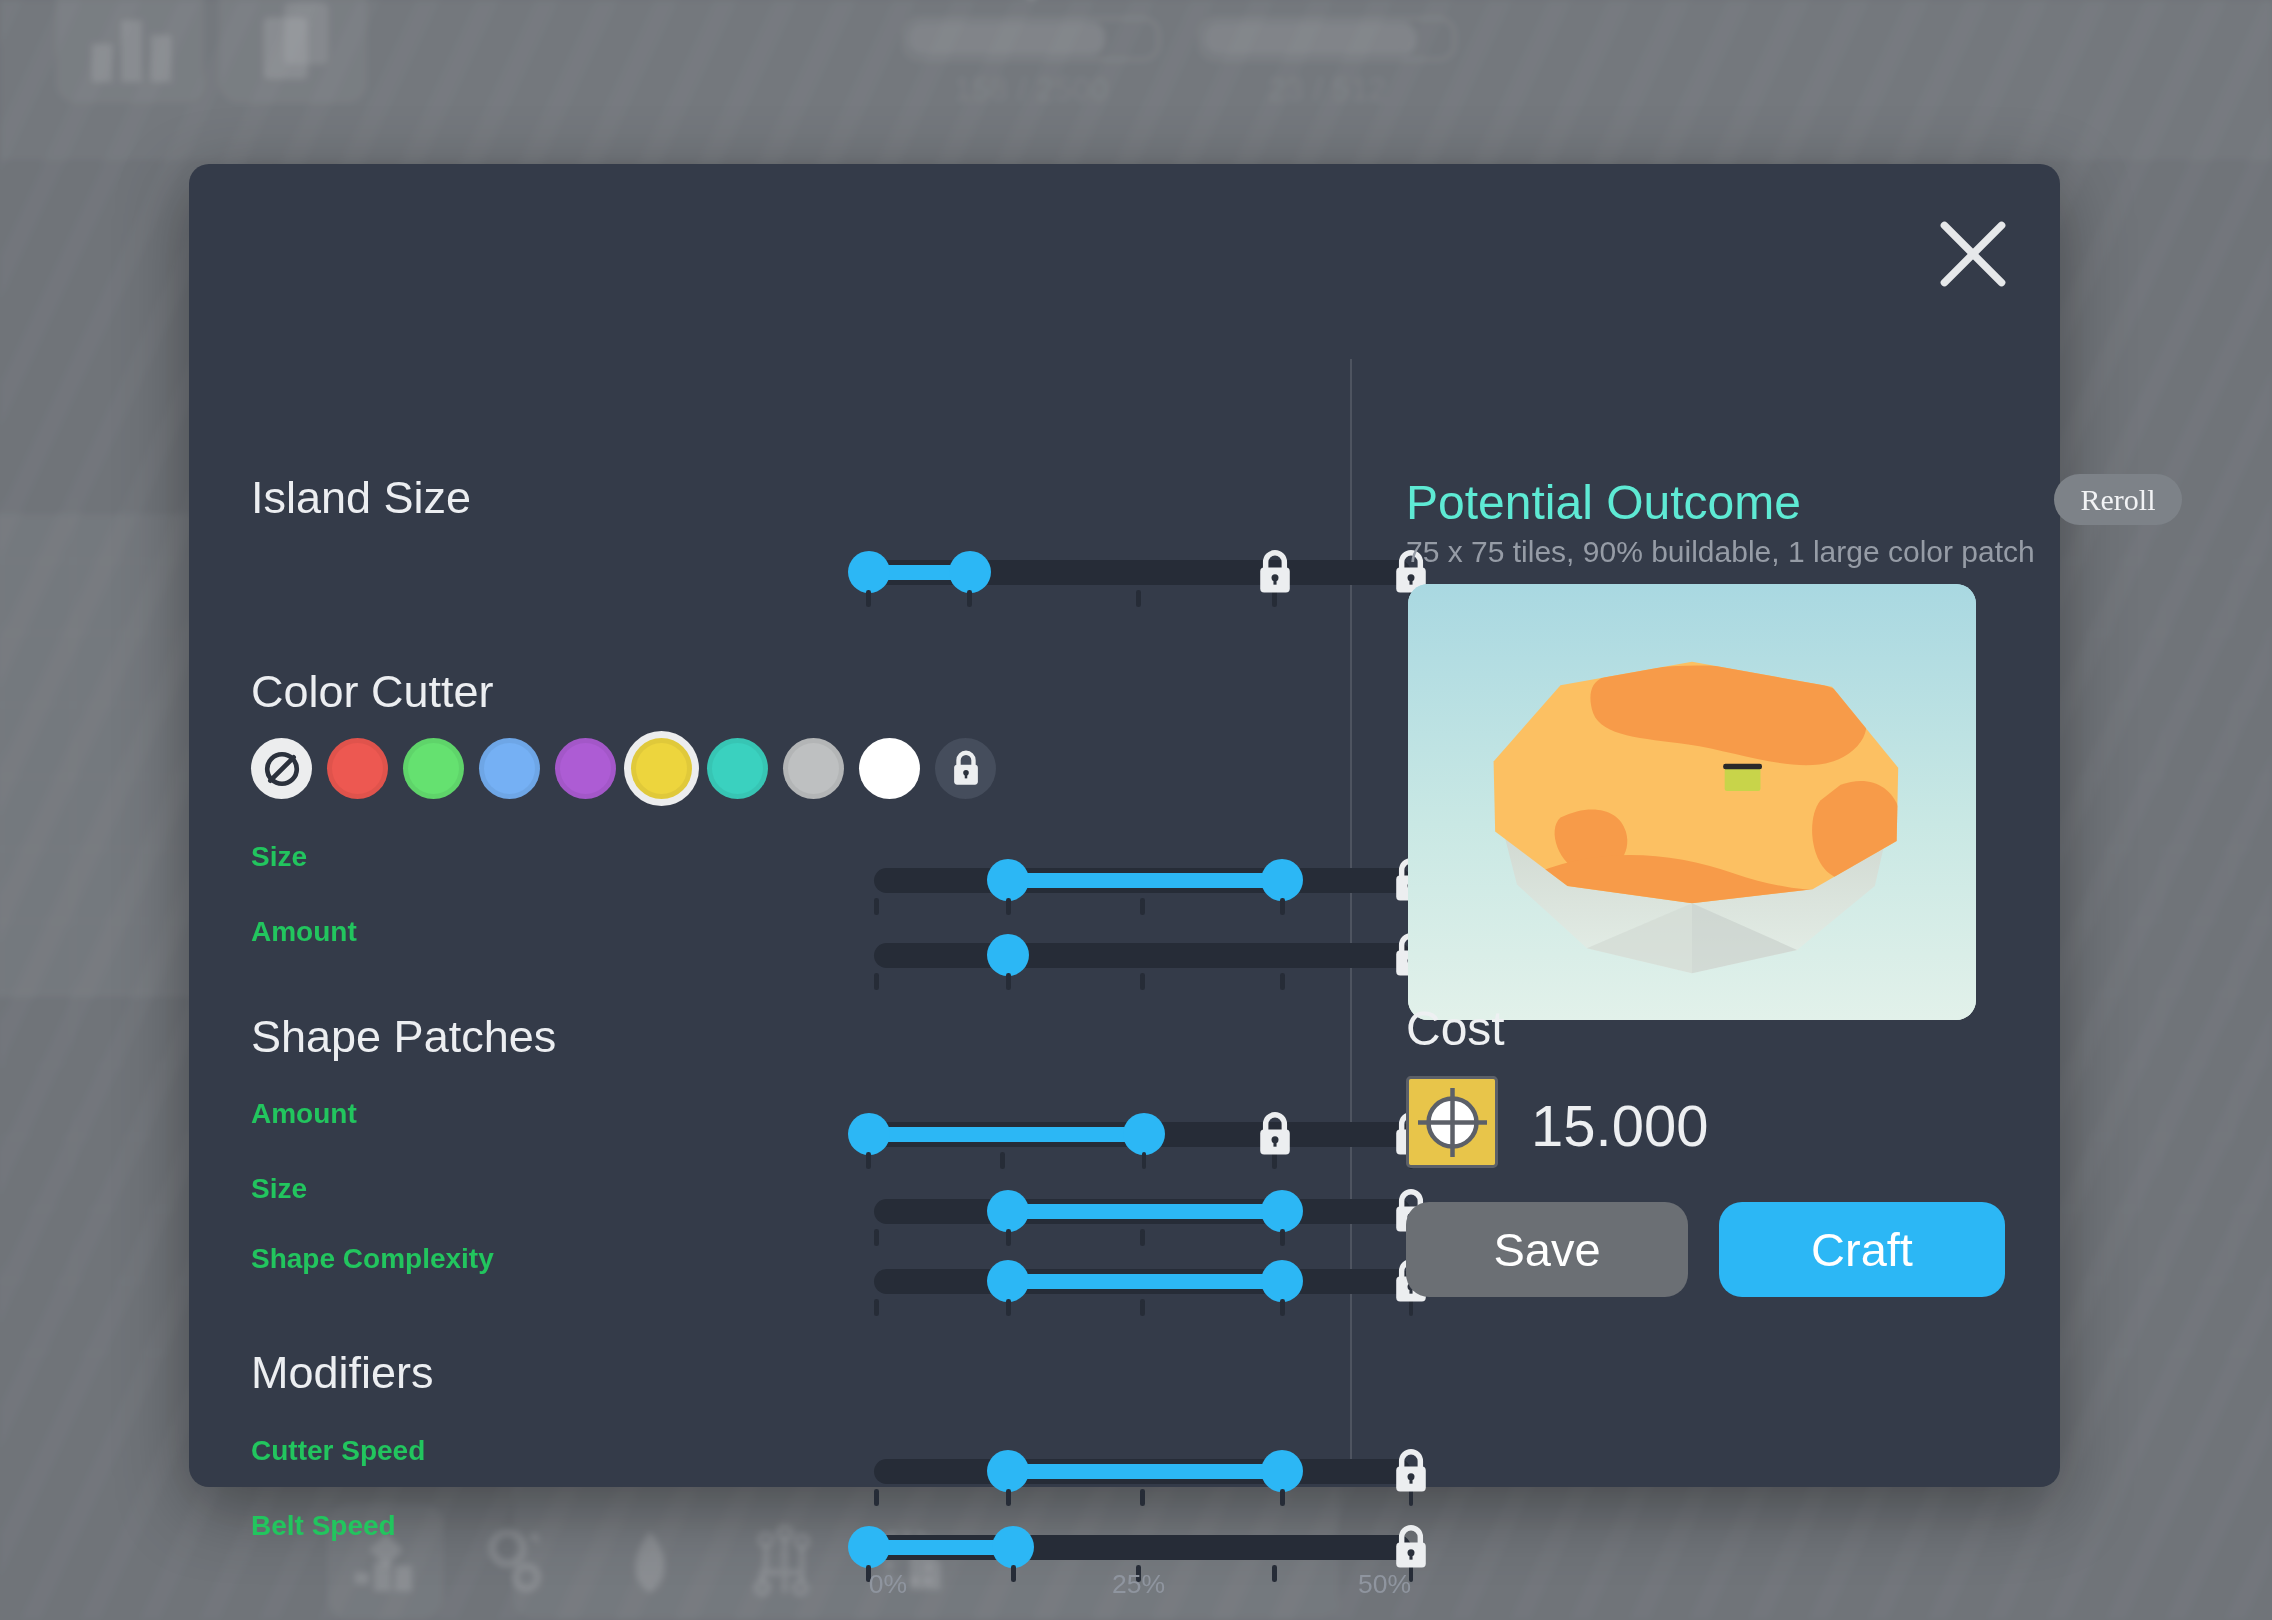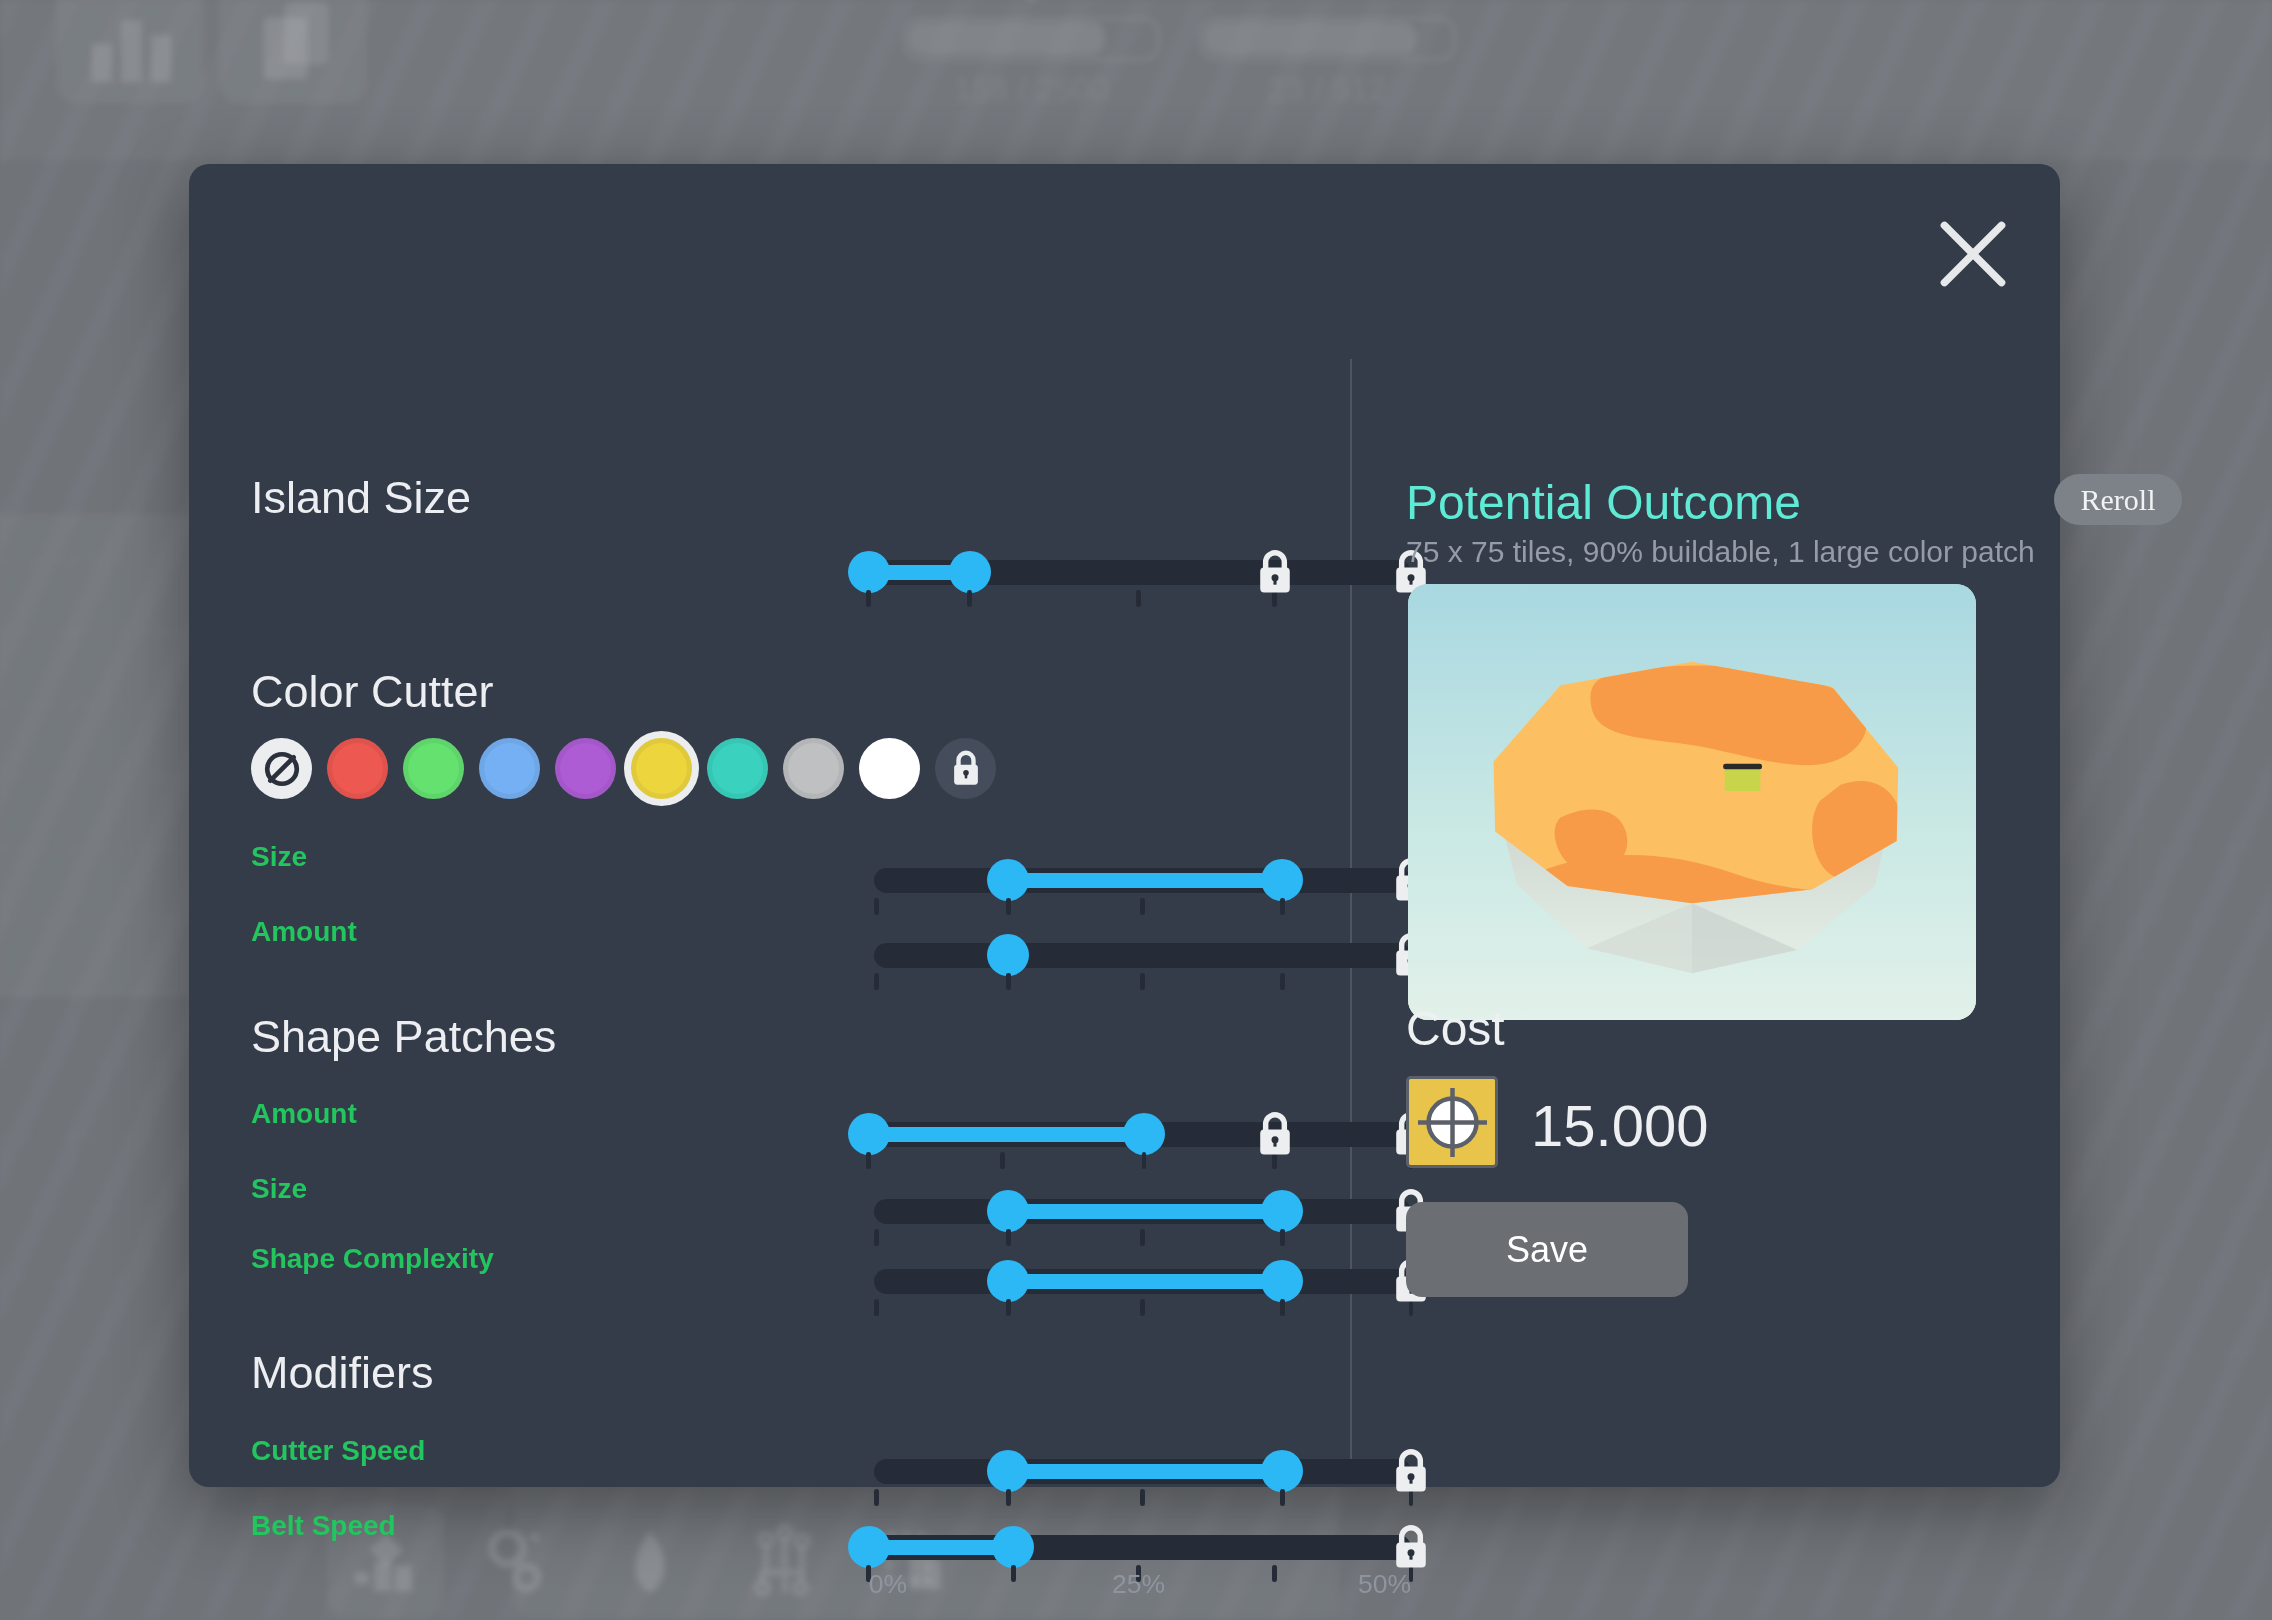--- a/index.html
+++ b/index.html
@@ -148,21 +148,21 @@
   .coin {
     position:absolute; width: 92px; height: 92px;
     background: #e8c54a; border: 3.9px solid #5c6068; border-radius: 4.7px;
     box-sizing: border-box; display:flex; align-items:center; justify-content:center;
   }
   .coin svg { width: 75px; height: 75px; display:block; }
   .cost-value { position:absolute; font-size: 58px; color: #edeff1; white-space: nowrap; }
 
   .btn {
     position:absolute; border: 0; cursor: pointer; font-family: inherit;
-    border-radius: 16px; color: #ffffff; font-size: 36px;
+    border-radius: 23px; color: #ffffff; font-size: 47px;
   }
   .btn-save { background: #6b6f74; }
   .btn-craft { background: #2cb7f5; }
 </style>
 </head>
 <body>
 
 <div class="bg-root">
   <div class="bg-blur-layer">
     <div class="bg-hatch"></div>
@@ -573,15 +573,16 @@
     <div class="coin" style="left:54px; top:912px;">
       <svg viewBox="0 0 100 100" aria-hidden="true">
         <circle cx="50" cy="50" r="32" fill="#ffffff" stroke="#5c6068" stroke-width="6"></circle>
         <line x1="50" y1="4" x2="50" y2="96" stroke="#5c6068" stroke-width="6"></line>
         <line x1="4" y1="50" x2="96" y2="50" stroke="#5c6068" stroke-width="6"></line>
       </svg>
     </div>
     <div class="cost-value" style="left:179px; top:928px;">15.000</div>
 
     <button class="btn btn-save" style="left:54px; top:1038px; width:282px; height:95px;">Save</button>
+    <button class="btn btn-craft" style="left:367px; top:1038px; width:286px; height:95px;">Craft</button>
   </div>
 </div>
 
 
 </body></html>

